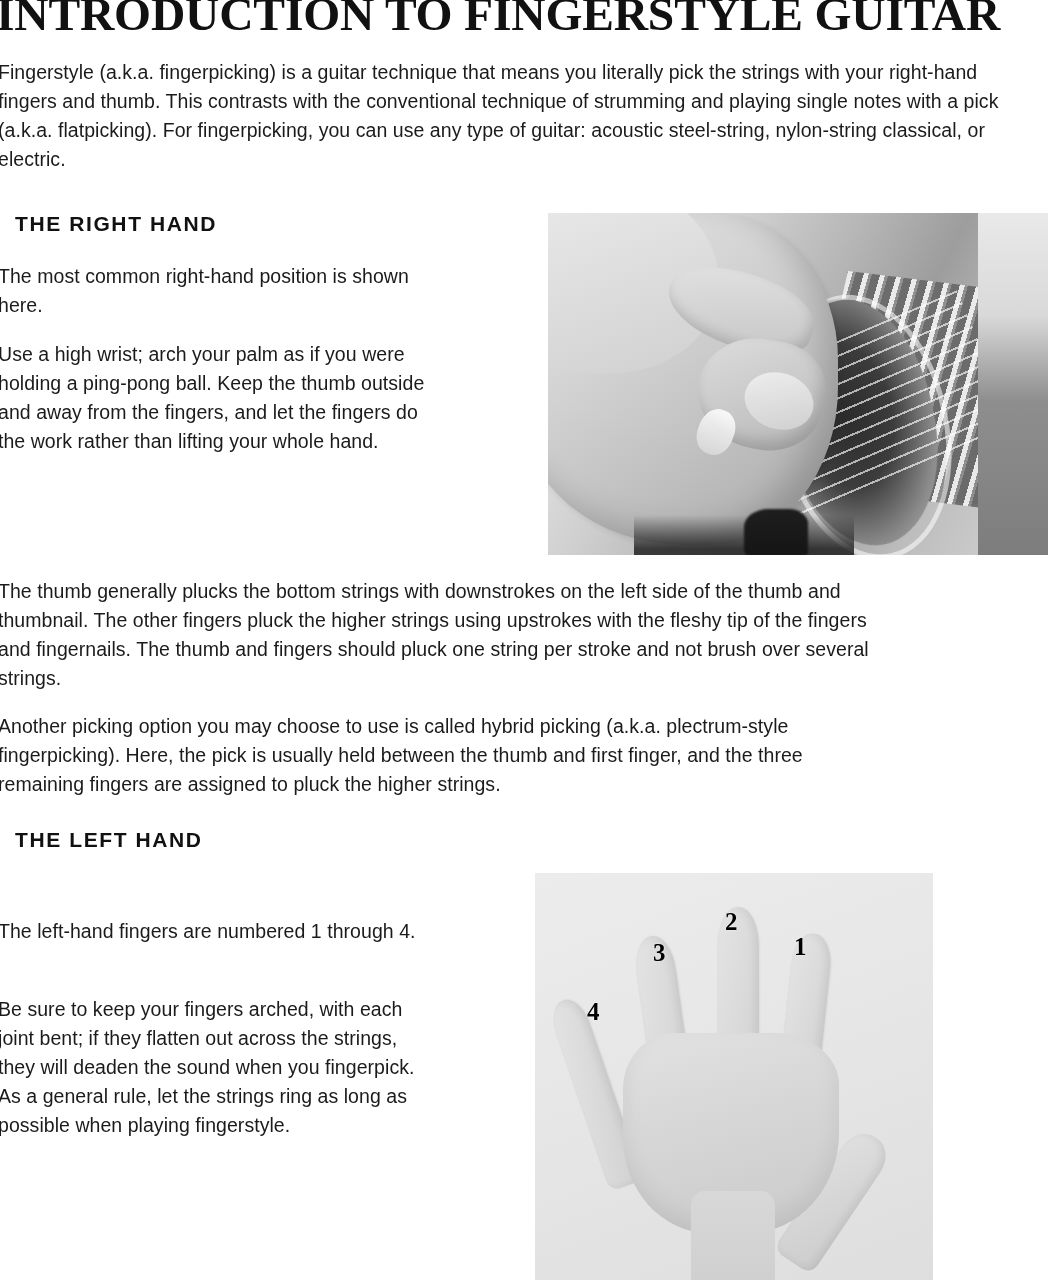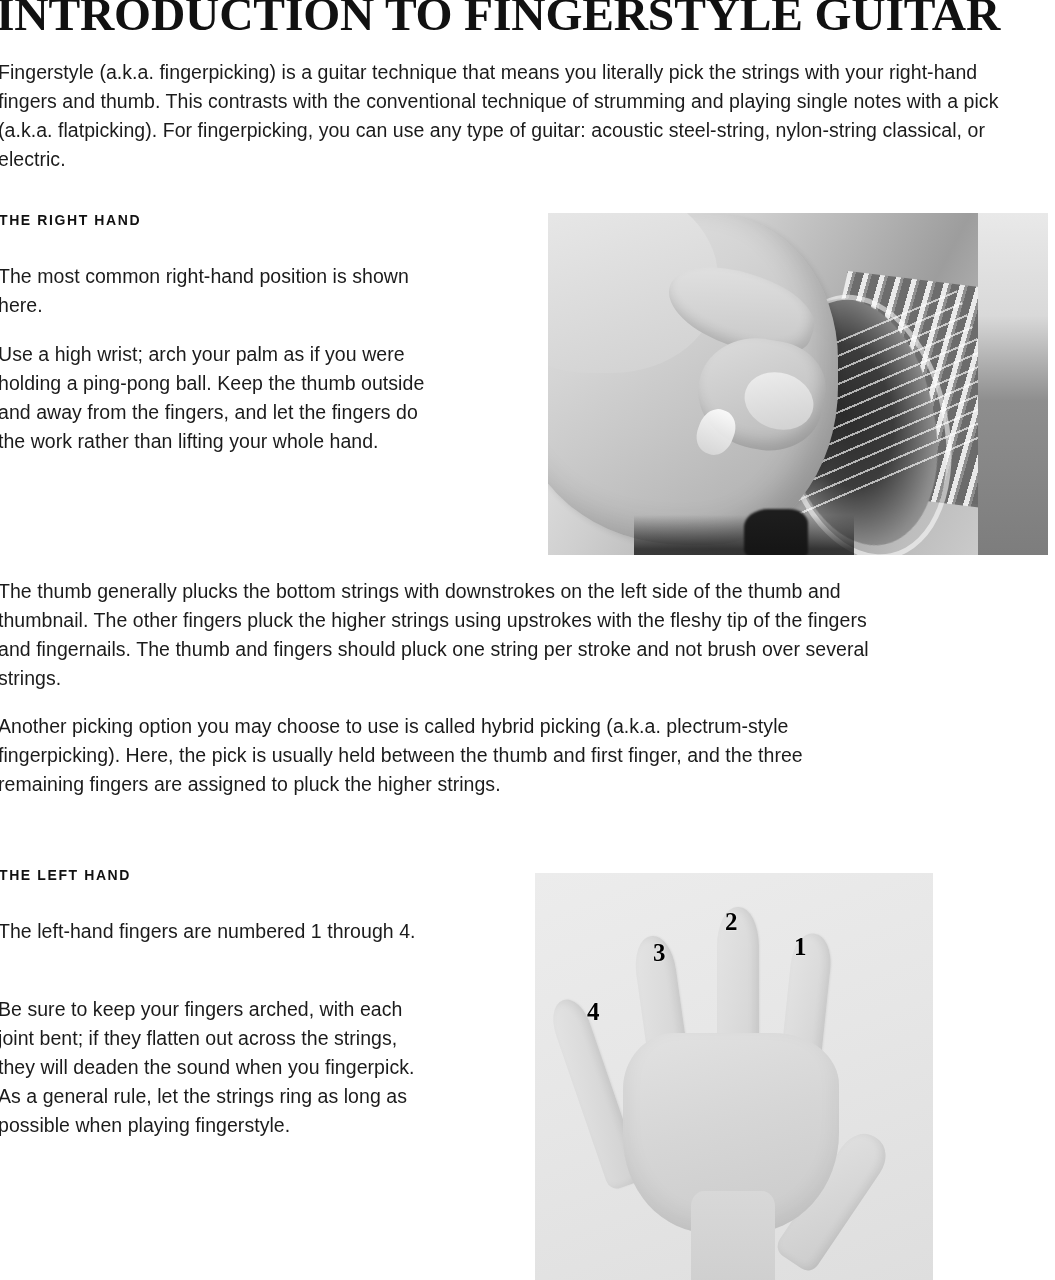--- a/index.html
+++ b/index.html
@@ -46,27 +46,28 @@
 
   .intro-para {
     left: -2px;
     top: 58px;
     width: 1010px;
   }
 
   .section-head {
     position: absolute;
     font-weight: bold;
-    font-size: 14px;
+    font-size: 21px;
     letter-spacing: 1.6px;
     color: #111111;
+    margin-left: 16px;
   }
 
   .head-right-hand { left: -1px; top: 212px; }
-  .head-left-hand  { left: -1px; top: 867px; }
+  .head-left-hand  { left: -1px; top: 828px; }
 
   .rh-p1 { left: -2px; top: 262px; width: 430px; }
   .rh-p2 { left: -2px; top: 340px; width: 430px; }
 
   .full-p1 { left: -2px; top: 577px; width: 890px; }
   .full-p2 { left: -2px; top: 712px; width: 890px; }
 
   .lh-p1 { left: -2px; top: 917px; width: 430px; }
   .lh-p2 { left: -2px; top: 995px; width: 440px; }
 

